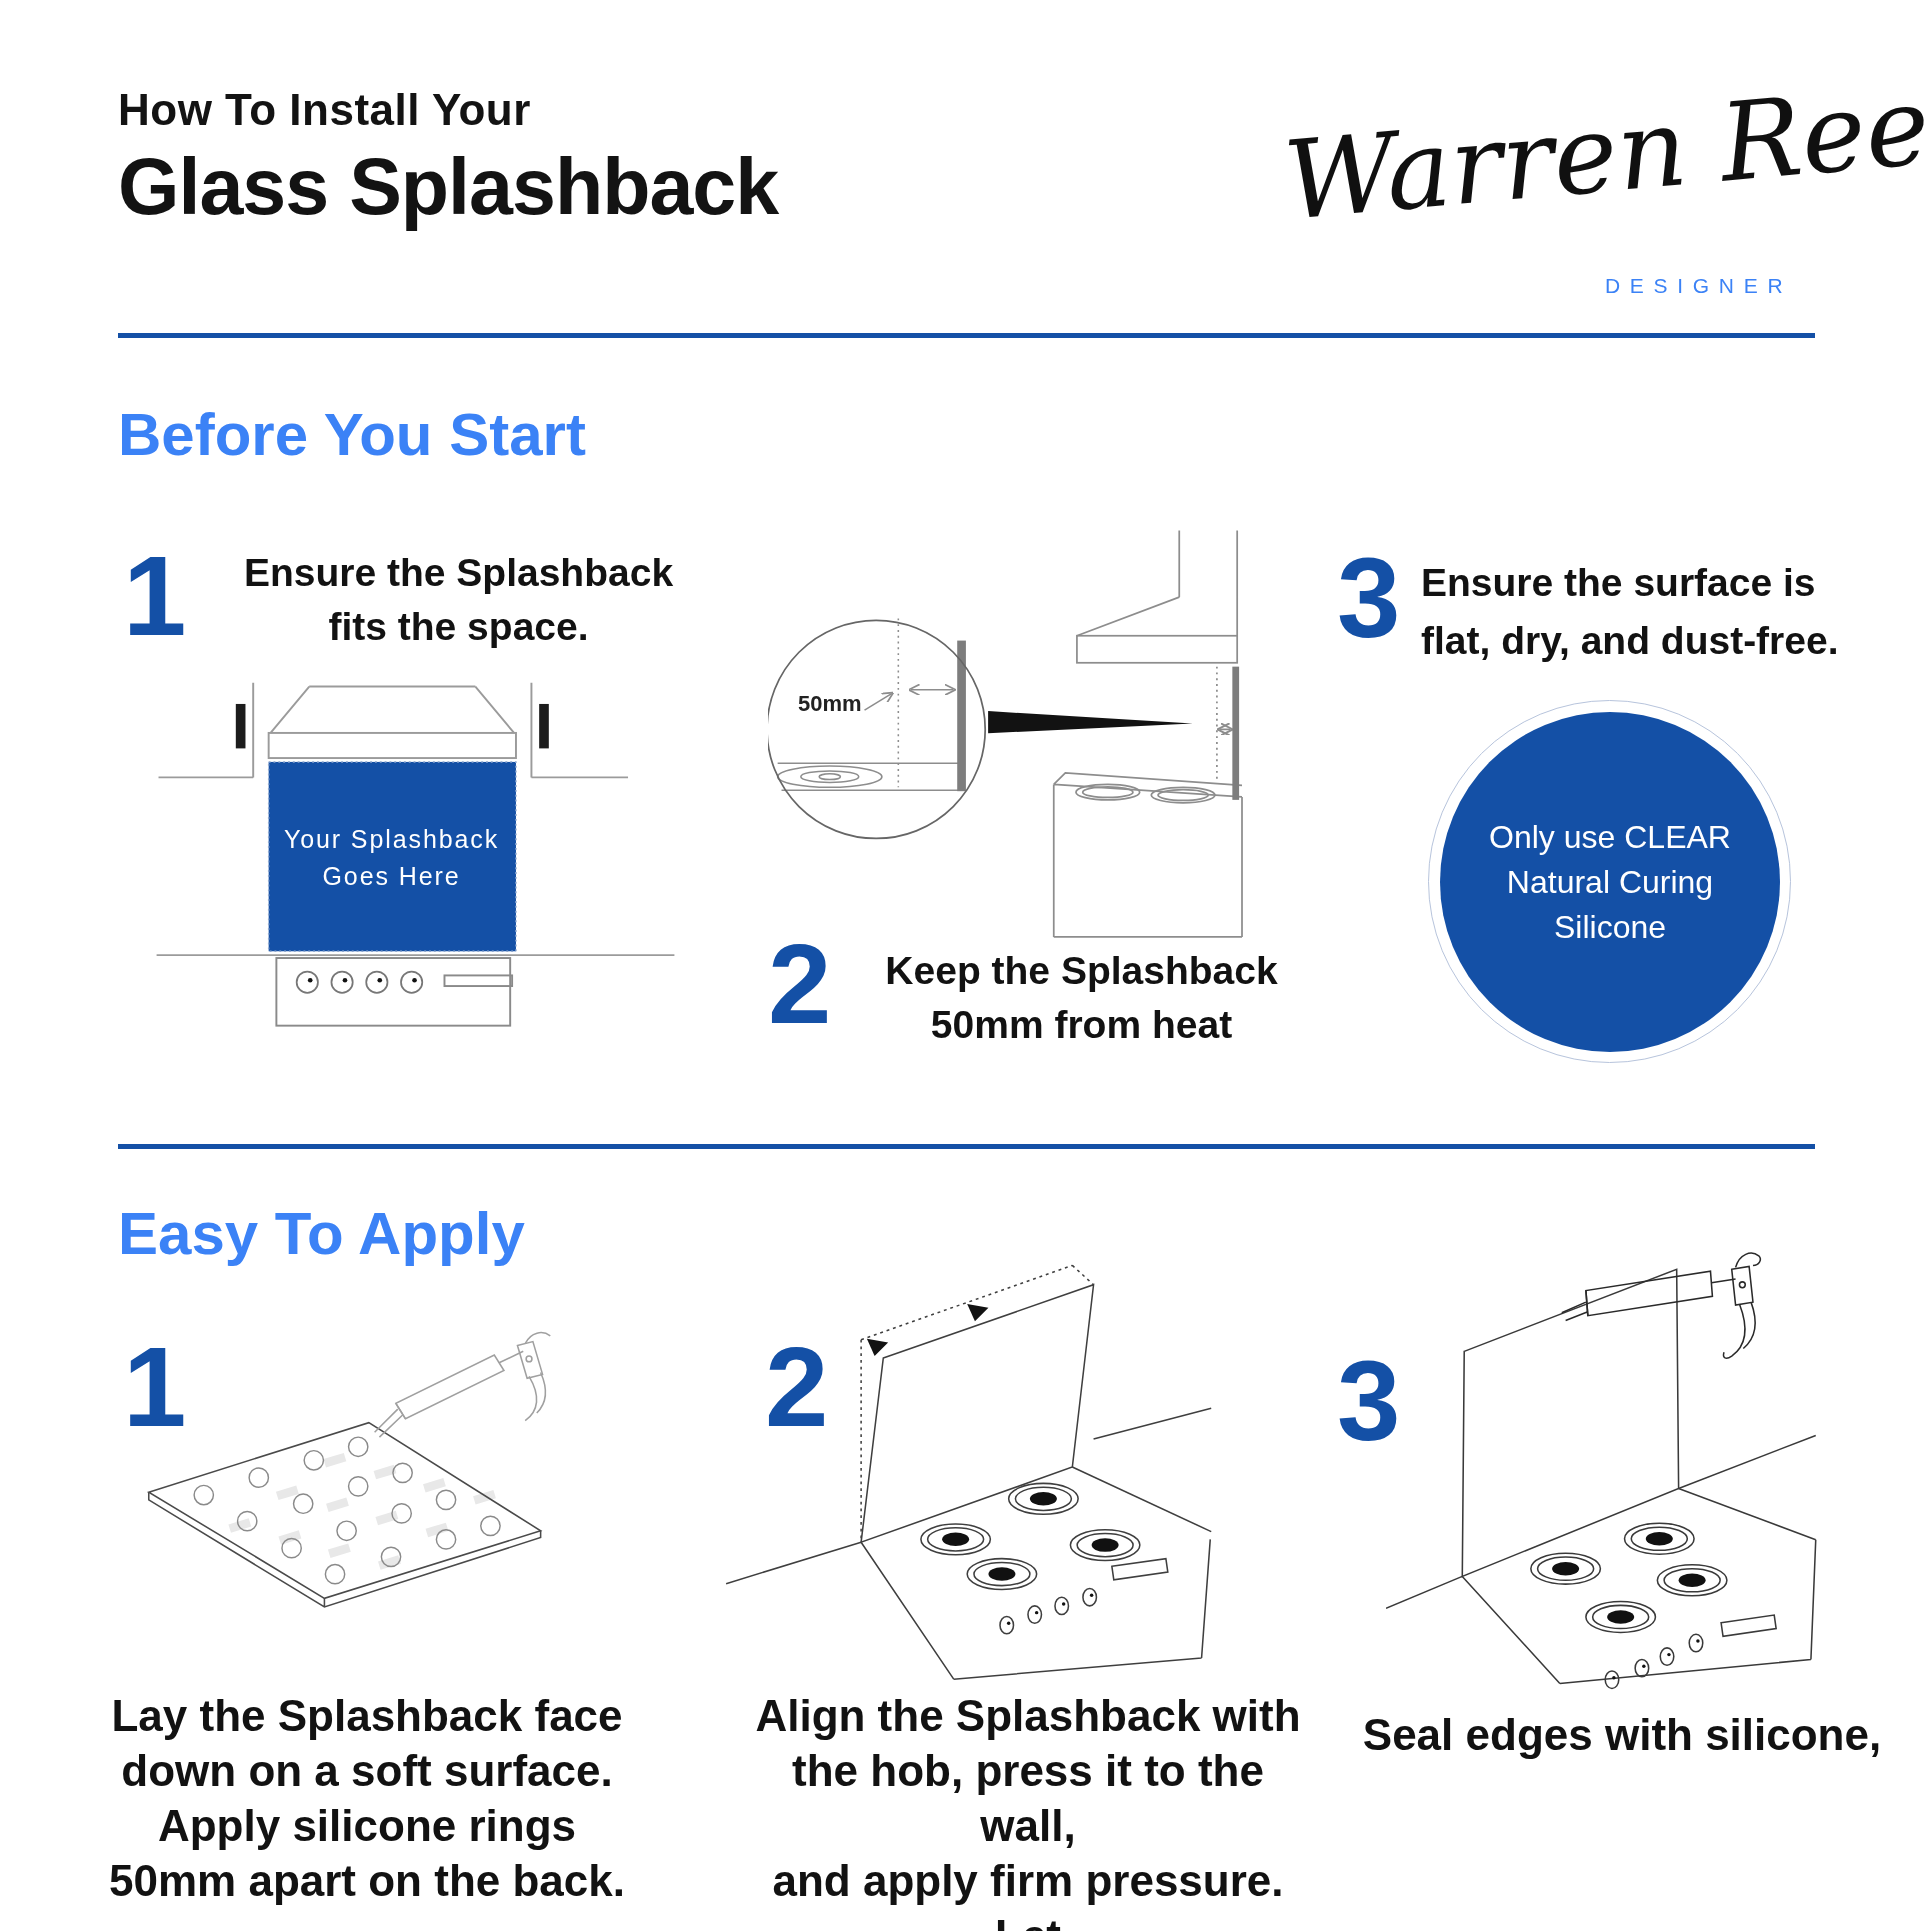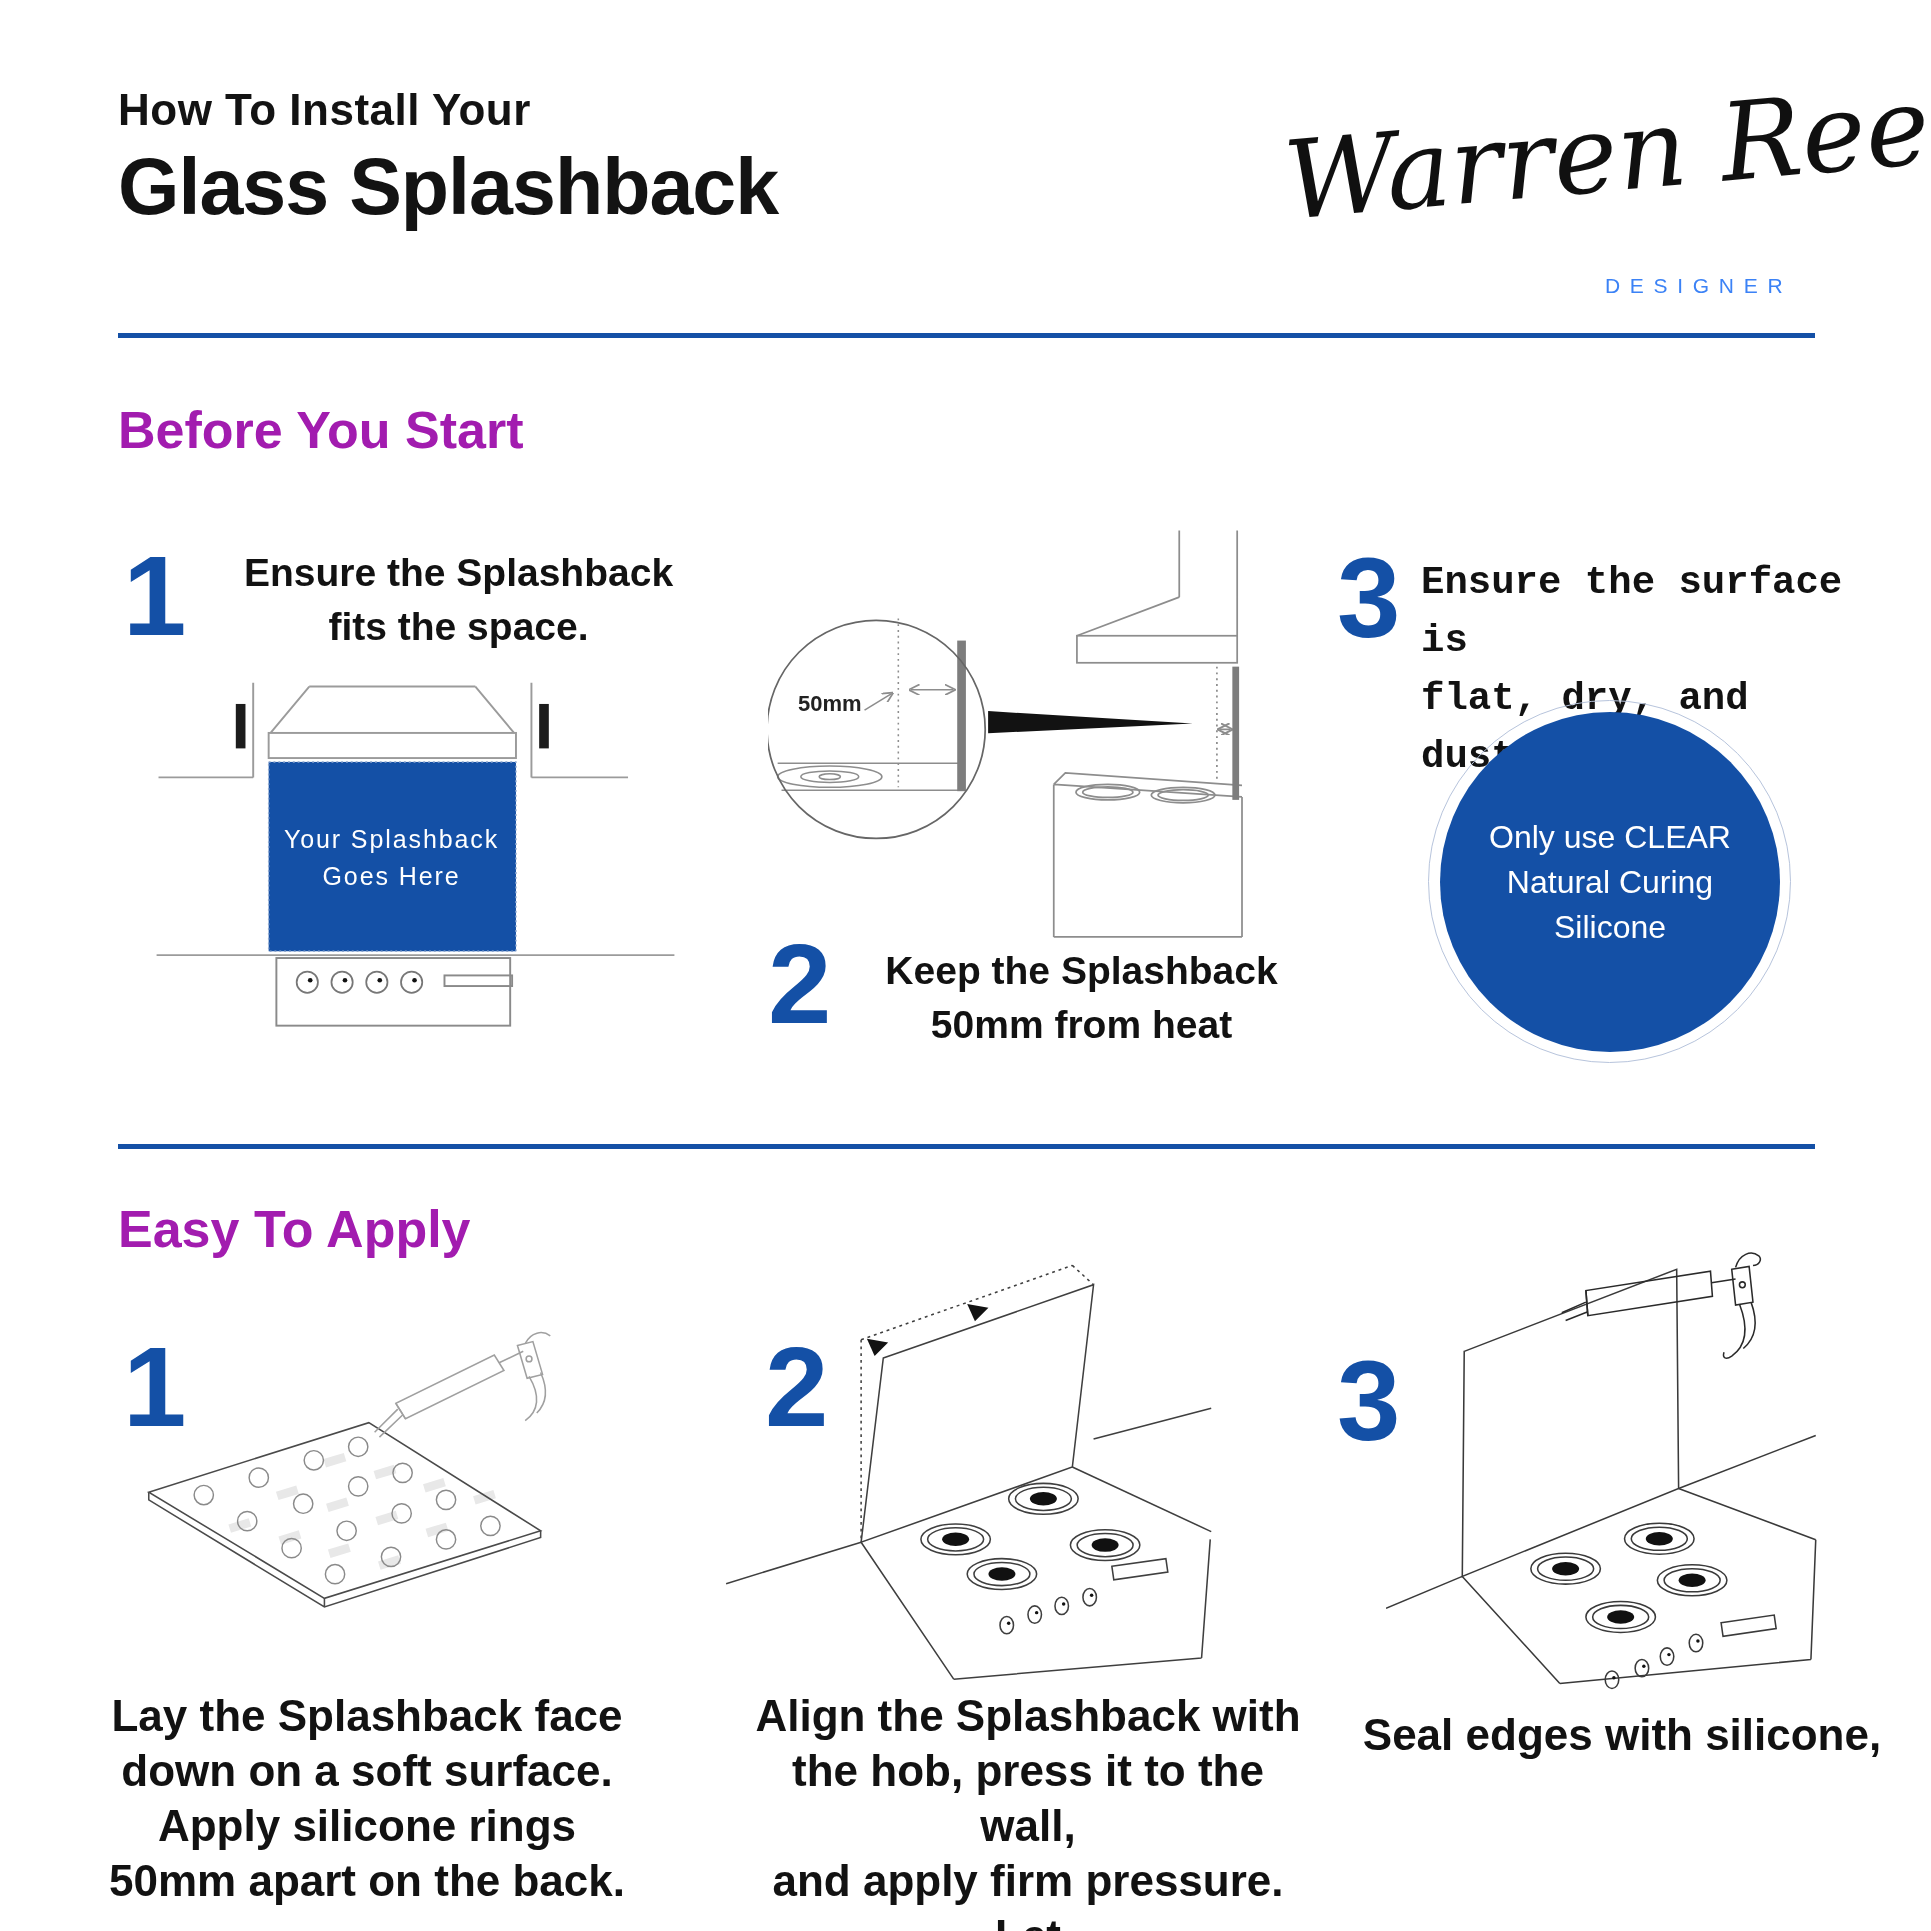--- a/index.html
+++ b/index.html
@@ -13,21 +13,21 @@
   .title2 { left:118px; top:141px; font-size:79px; font-weight:700; letter-spacing:-1px; }
   .logo-script {
     left:1284px; top:95px; width:550px; text-align:center;
     font-family:"DejaVu Serif", serif; font-style:italic; font-weight:400;
     font-size:108px; transform:rotate(-5deg); color:#101010; white-space:nowrap;
   }
   .logo-sub { left:1605px; top:274px; font-size:21px; letter-spacing:9.7px; color:#3b82f6; font-weight:400; }
   .divider { height:4.8px; background:var(--accent); width:1697px; left:118px; }
   .divider1 { top:333px; }
   .divider2 { top:1144px; }
-  .h2 { font-size:52px; font-weight:700; letter-spacing:0; color:#a21caf; }
+  .h2 { font-size:60px; font-weight:700; letter-spacing:0; color:#3b82f6; }
   .h2-before { left:118px; top:400px; }
   .h2-apply  { left:118px; top:1199px; }
   .num { color:var(--accent); font-weight:700; font-size:114px; line-height:1; }
   .steptext { font-weight:700; font-size:39px; line-height:54px; color:#121212; }
   .center { text-align:center; }
   .caption { font-weight:700; font-size:44px; line-height:55px; text-align:center; color:#121212; }
   .splash-label {
     left:268px; top:821px; width:247px; text-align:center; color:#ffffff;
     font-size:25px; line-height:37px; letter-spacing:1.9px; font-weight:400;
   }
@@ -124,21 +124,21 @@
 </svg>
 <div class="abs measure">50mm</div>
 
 <div class="abs num" style="left:768px; top:927px;">2</div>
 <div class="abs steptext center" style="left:850px; top:944px; width:463px;">
   <div>Keep the Splashback</div>
   <div>50mm from heat</div>
 </div>
 
 <div class="abs num" style="left:1337px; top:541px;">3</div>
-<div class="abs steptext" style="left:1421px; top:554px; width:463px; line-height:58px;font-family:Liberation Mono, monospace;">
+<div class="abs steptext" style="left:1421px; top:554px; width:463px; line-height:58px;">
   <div>Ensure the surface is</div>
   <div>flat, dry, and dust-free.</div>
 </div>
 
 <div class="abs badge-ring"></div>
 <div class="abs badge">
   <div>Only use CLEAR</div>
   <div>Natural Curing</div>
   <div>Silicone</div>
 </div>

